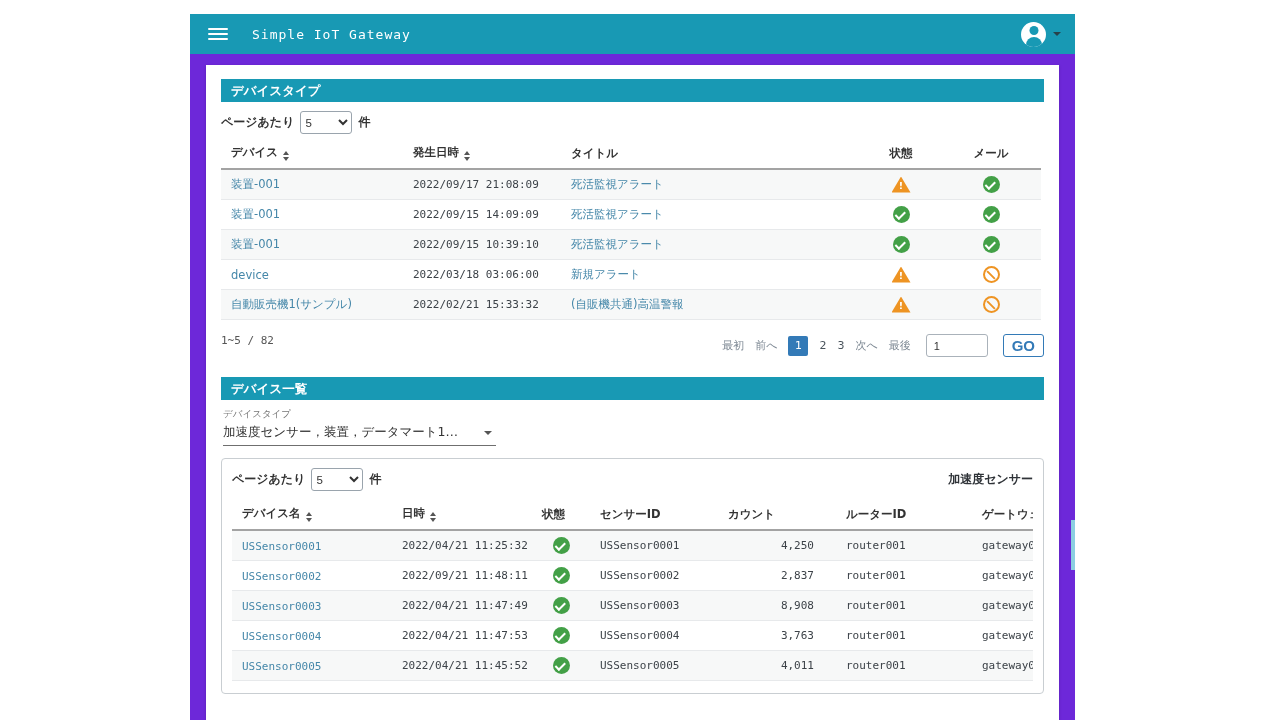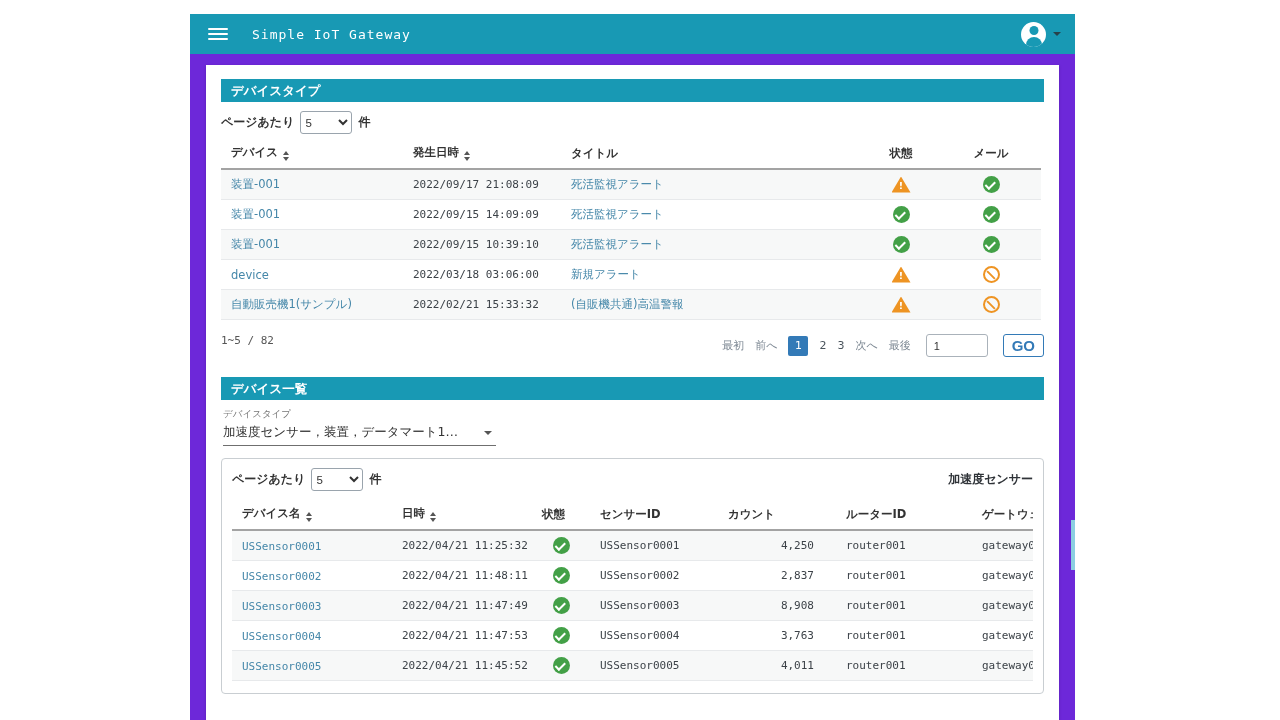--- a/index.html
+++ b/index.html
@@ -264,21 +264,21 @@
                 <td><a class="cell-link mono" style="color:#4587a9">USSensor0001</a></td>
                 <td class="mono">2022/04/21 11:25:32</td>
                 <td class="c"><span class="ic ic-ok"></span></td>
                 <td class="mono">USSensor0001</td>
                 <td class="mono r">4,250</td>
                 <td class="mono">router001</td>
                 <td class="mono">gateway001</td>
               </tr>
               <tr>
                 <td><a class="cell-link mono" style="color:#4587a9">USSensor0002</a></td>
-                <td class="mono">2022/04/21 11:48:11</td>
+                <td class="mono">2022/09/21 11:48:11</td>
                 <td class="c"><span class="ic ic-ok"></span></td>
                 <td class="mono">USSensor0002</td>
                 <td class="mono r">2,837</td>
                 <td class="mono">router001</td>
                 <td class="mono">gateway001</td>
               </tr>
               <tr>
                 <td><a class="cell-link mono" style="color:#4587a9">USSensor0003</a></td>
                 <td class="mono">2022/04/21 11:47:49</td>
                 <td class="c"><span class="ic ic-ok"></span></td>

